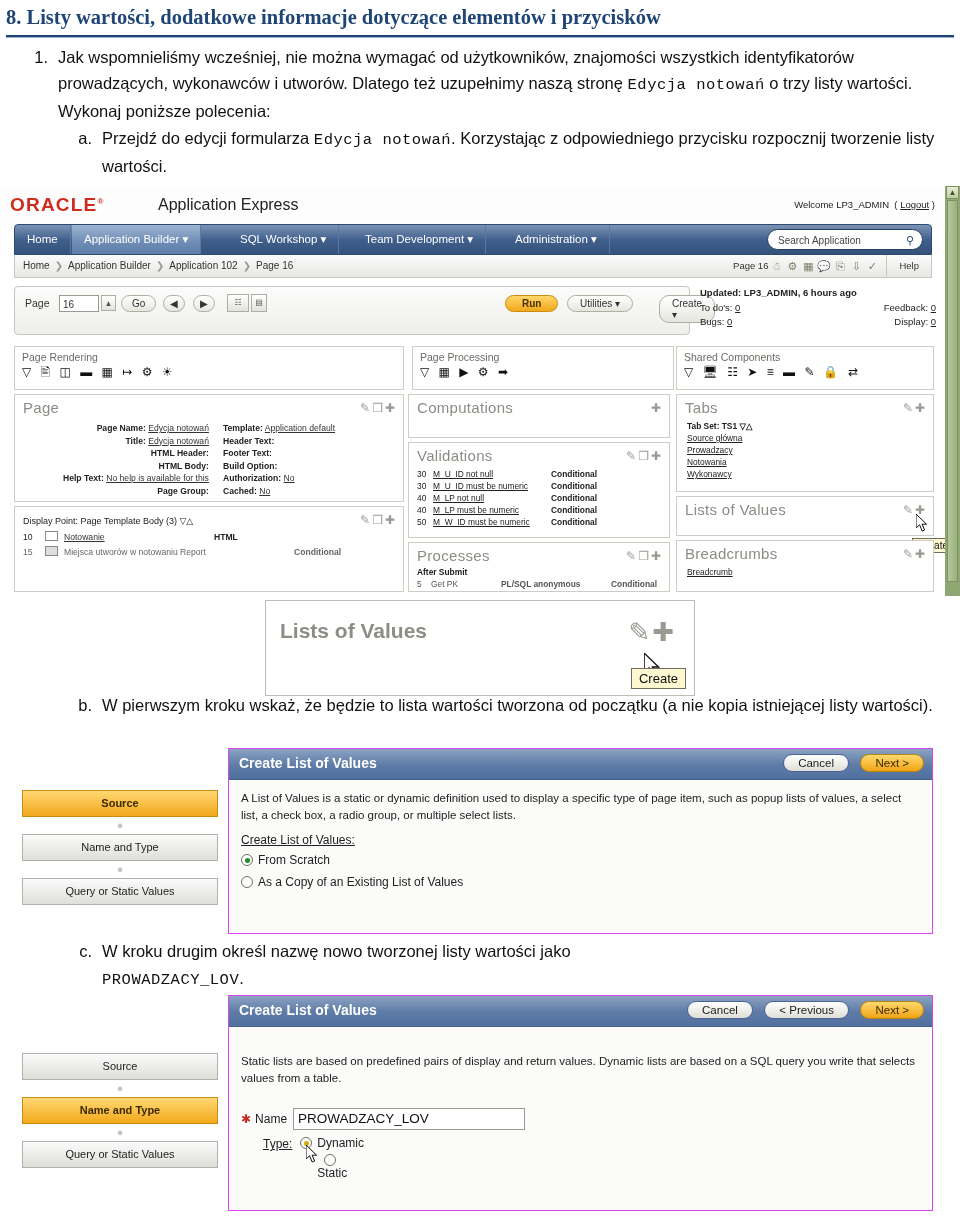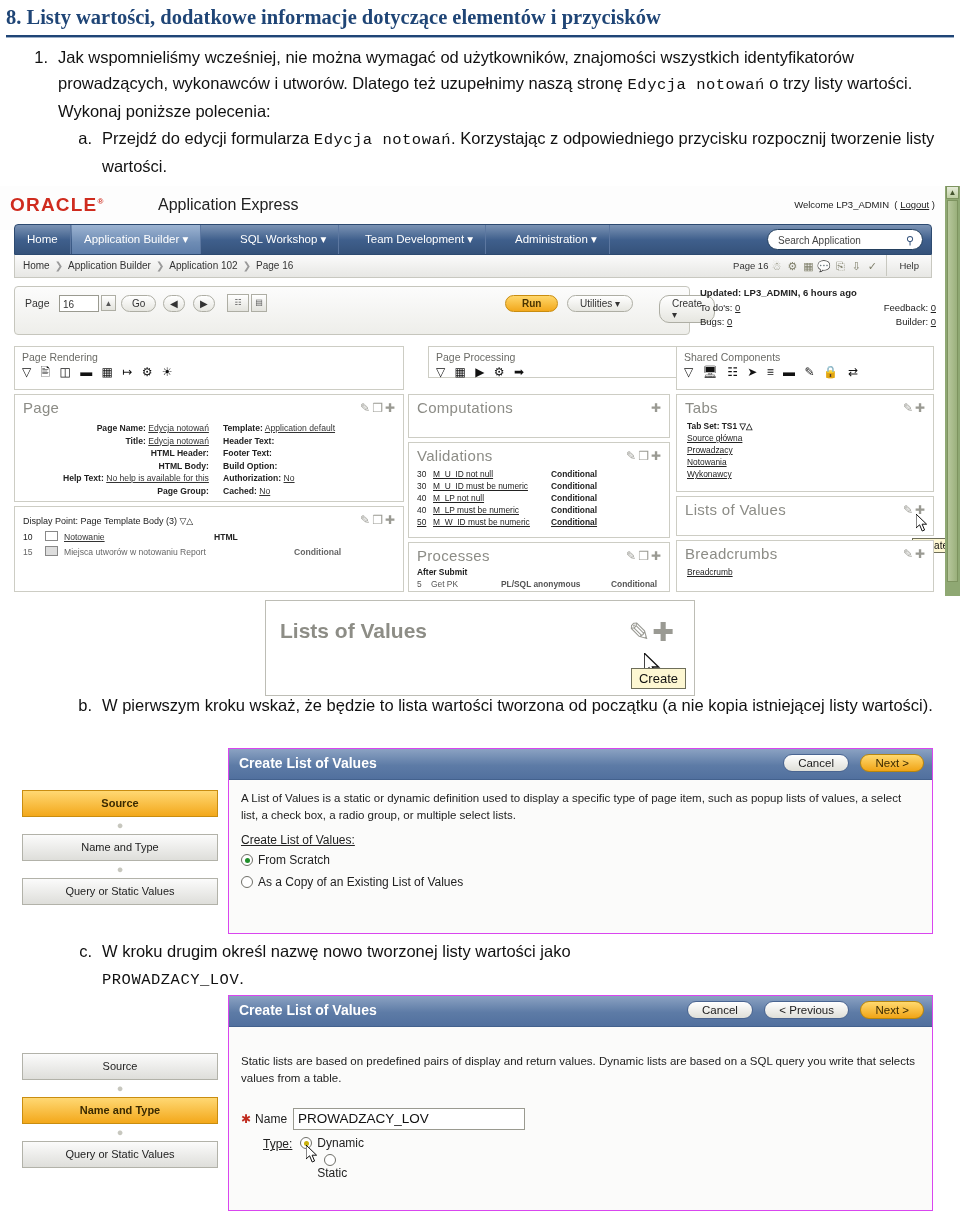--- a/index.html
+++ b/index.html
@@ -356,39 +356,39 @@
     </div>
 
     <div id="apex-meta">
       <div class="hdr">Updated: LP3_ADMIN, 6 hours ago</div>
       <div class="row">
         <span><span>To do's:</span> <u>0</u></span>
         <span><span>Feedback:</span> <u>0</u></span>
       </div>
       <div class="row">
         <span><span>Bugs:</span> <u>0</u></span>
-        <span><span>Builder:</span> <u>0</u></span>
+        <span><span>Display:</span> <u>0</u></span>
       </div>
     </div>
 
     <div class="col-panel" style="left:14px; top:160px; width:390px; height:44px;">
       <div class="panel-title">Page Rendering</div>
       <div class="icon-row">
         <span>▽</span>
         <span>🖹</span>
         <span>◫</span>
         <span>▬</span>
         <span>▦</span>
         <span>↦</span>
         <span>⚙</span>
         <span>☀</span>
       </div>
     </div>
 
-    <div class="col-panel" style="left:428px; top:160px; width:262px; height:32px;">
+    <div class="col-panel" style="left:412px; top:160px; width:262px; height:44px;">
       <div class="panel-title">Page Processing</div>
       <div class="icon-row">
         <span>▽</span>
         <span>▦</span>
         <span>▶</span>
         <span>⚙</span>
         <span>➡</span>
       </div>
     </div>
 
@@ -477,21 +477,21 @@
         <div class="vrow" style="display:flex;">
             <span style="width:16px;">40</span>
             <u style="width:118px;">M_LP not null</u>
             <b>Conditional</b>
           </div>
         <div class="vrow" style="display:flex;">
             <span style="width:16px;">40</span>
             <u style="width:118px;">M_LP must be numeric</u>
             <b>Conditional</b>
           </div>
-        <div class="vrow" style="display:flex;text-decoration:underline;">
+        <div class="vrow" style="display:flex;">
             <span style="width:16px;">50</span>
             <u style="width:118px;">M_W_ID must be numeric</u>
             <b>Conditional</b>
           </div>
       </div>
     </div>
 
     <div class="col-panel" style="left:408px; top:356px; width:262px; height:50px;">
       <div class="panel-bigtitle">Processes</div>
       <div class="panel-icons">

